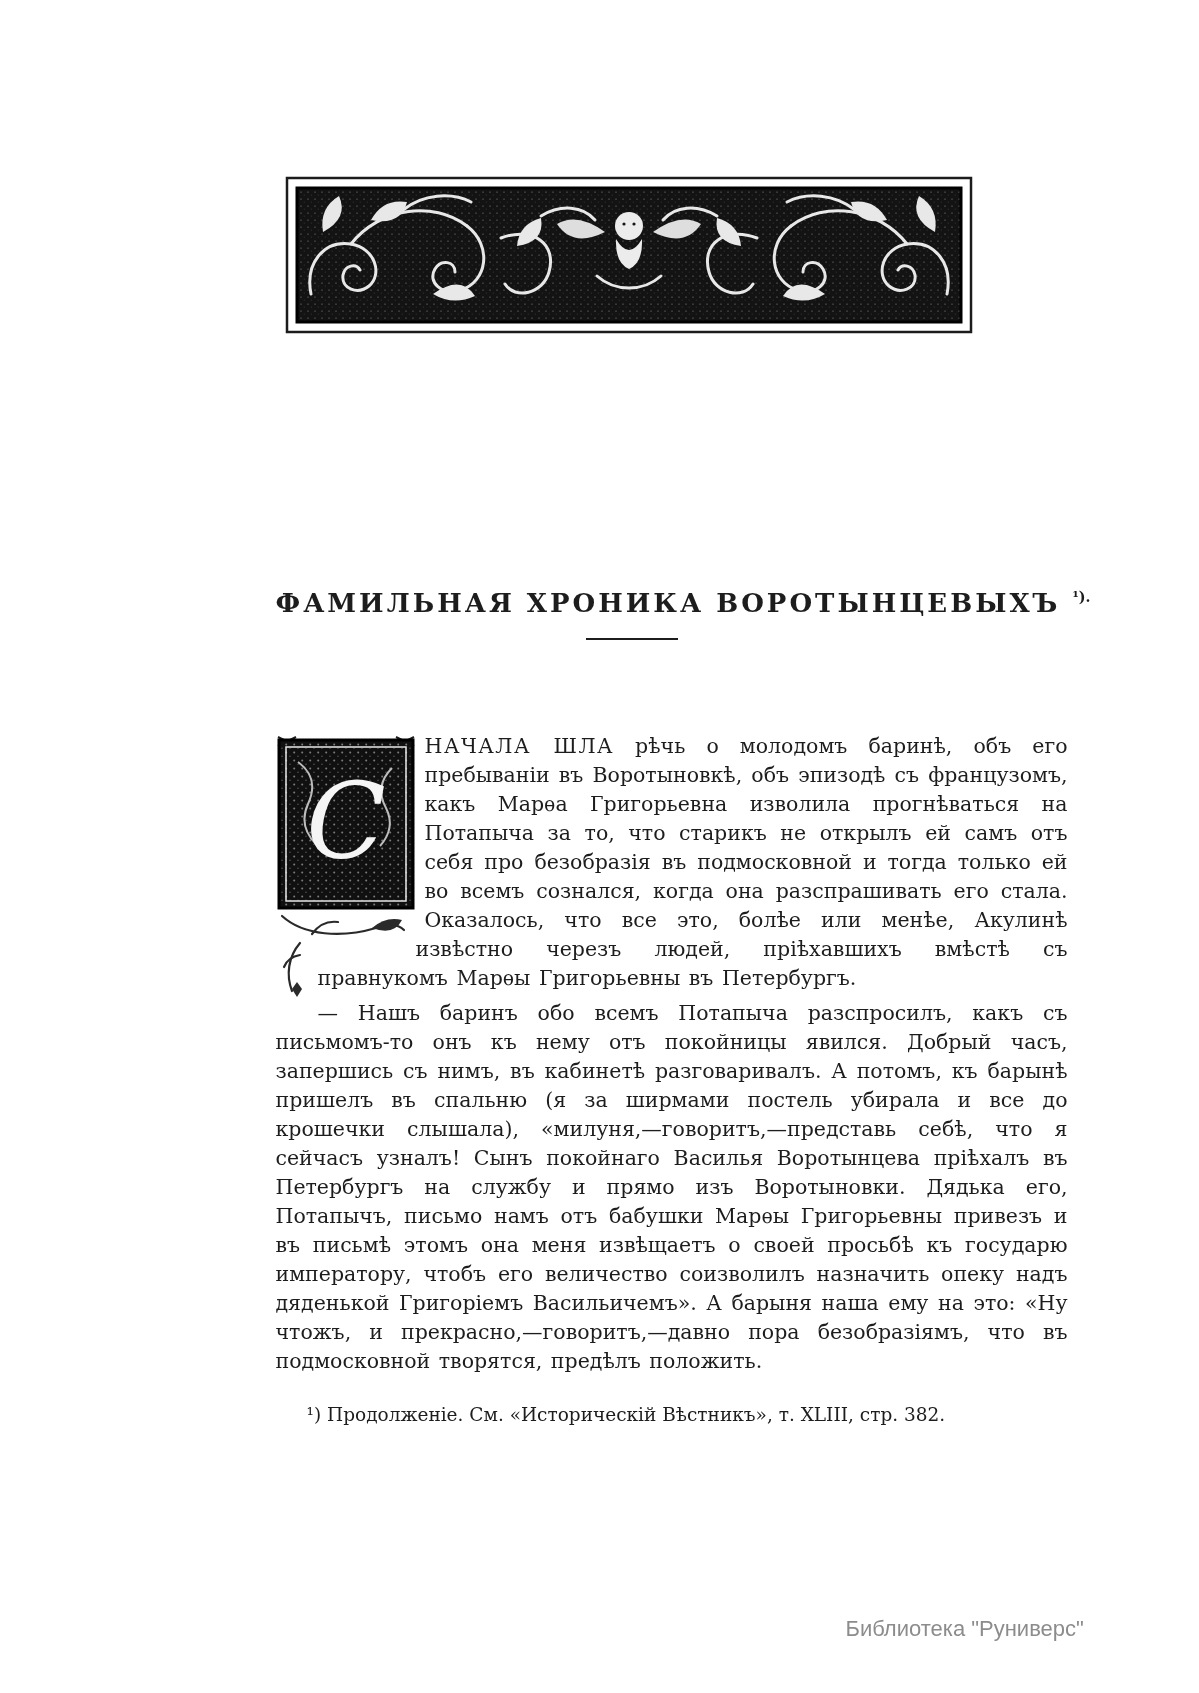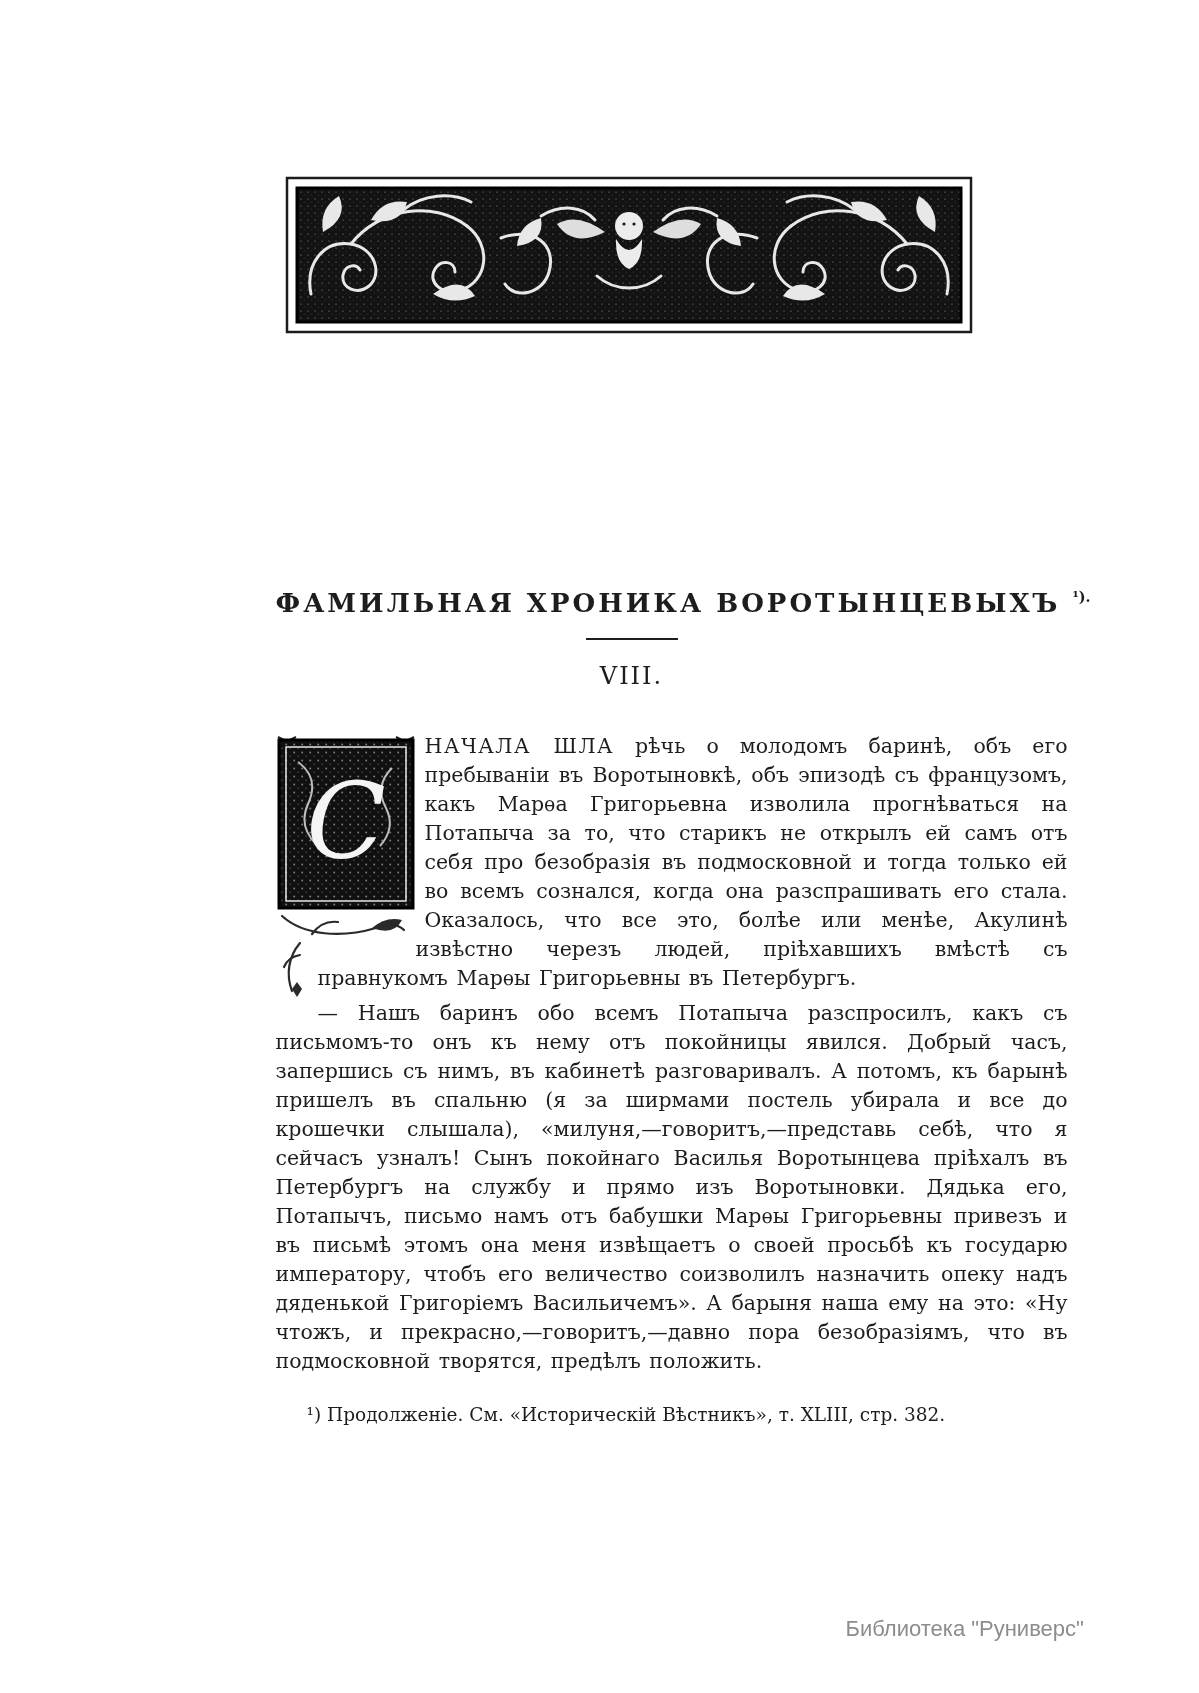--- a/index.html
+++ b/index.html
@@ -79,21 +79,20 @@
         <path d="M312,100 C330,116 358,116 376,100" fill="none" stroke="#e8e8e8" stroke-width="3" stroke-linecap="round"></path>
         <circle cx="339" cy="48" r="1.6" fill="#161616"></circle>
         <circle cx="349" cy="48" r="1.6" fill="#161616"></circle>
       </g>
     </svg>
   </div>
 
   <div class="heading">
     <h1 class="title"><span>ФАМИЛЬНАЯ ХРОНИКА ВОРОТЫНЦЕВЫХЪ</span> <sup>¹).</sup></h1>
     <div class="title-rule"></div>
-    <div class="chapter">VIII.</div>
   </div>
 
   <div class="body-text">
 
     <div class="dc-box">
       <svg width="140" height="176" viewBox="0 0 140 176" xmlns="http://www.w3.org/2000/svg">
         <defs>
           <pattern id="stip2" width="8" height="8" patternUnits="userSpaceOnUse">
             <rect width="8" height="8" fill="#101010"></rect>
             <circle cx="2.2" cy="2.4" r="1" fill="#e6e6e6" opacity="0.5"></circle>

